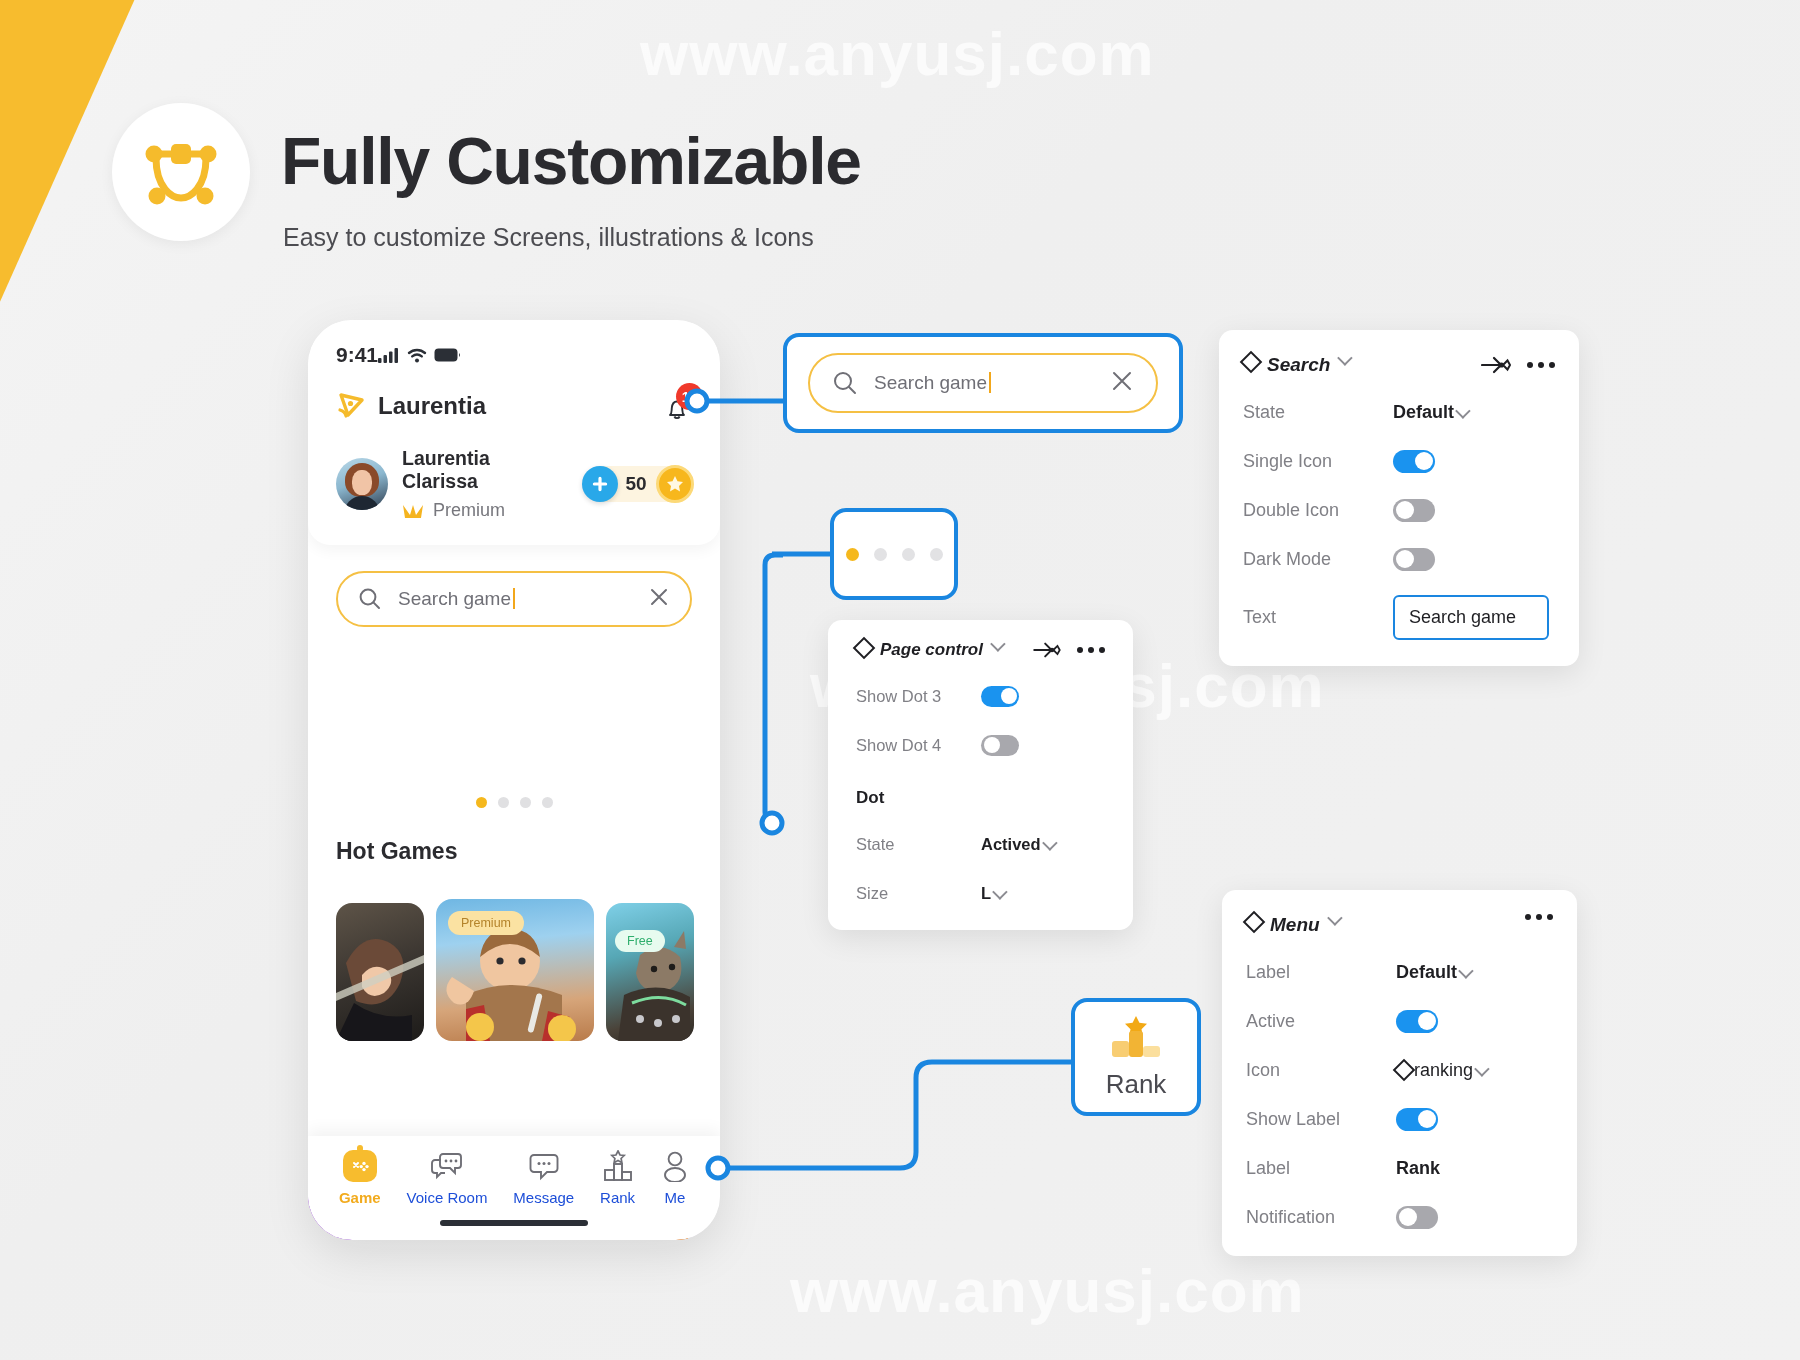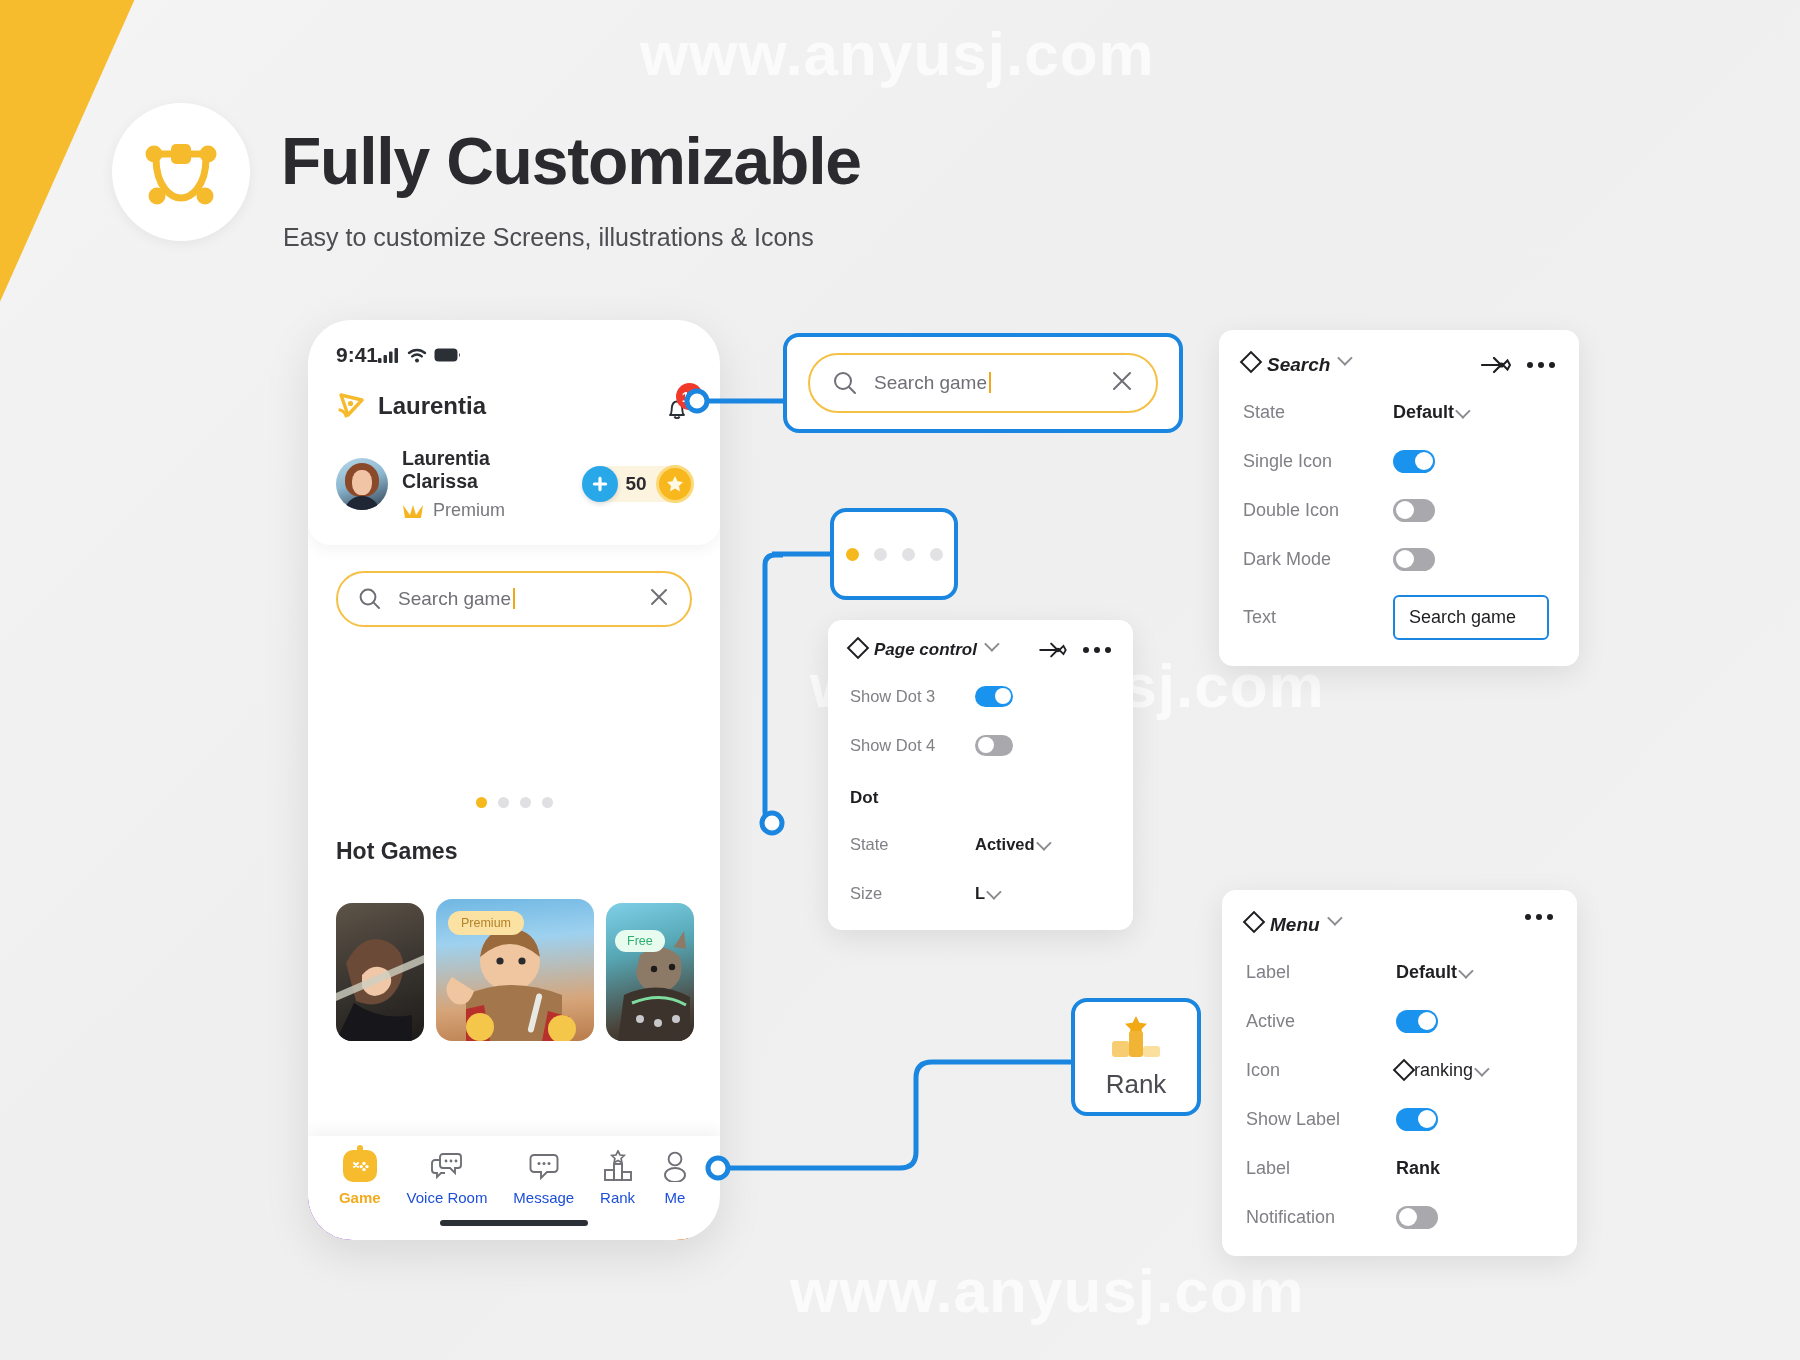--- a/index.html
+++ b/index.html
@@ -276,21 +276,21 @@
   .co-rank .rlabel { font-size: 26px; color: #4a4a50; }
 
   
   .panel {
     position: absolute; background: #fff;
     border-radius: 14px;
     box-shadow: 0 8px 30px rgba(0,0,0,.09);
     z-index: 8;
   }
   .p-search { left: 1219px; top: 330px; width: 360px; padding: 24px 24px 26px; }
-  .p-page   { left: 828px;  top: 620px; width: 305px; padding: 20px 22px 24px; }
+  .p-page   { left: 828px;  top: 620px; width: 305px; padding: 20px 28px 24px; }
   .p-menu   { left: 1222px; top: 890px; width: 355px; padding: 24px 24px 26px; }
 
   .p-head { display: flex; align-items: flex-start; gap: 8px; font-style: italic; }
   .p-title { font-size: 19px; font-weight: bold; color: #1f1f23; }
   .p-title.sm { font-size: 17px; }
   .p-head .spacer { margin-left: auto; }
   .p-head .ico { display: flex; align-items: center; gap: 16px; }
 
   .prow { display: flex; align-items: center; margin-top: 23px; min-height: 26px; }
   .prow .k { font-size: 18px; color: #808086; width: 150px; flex: none; }

